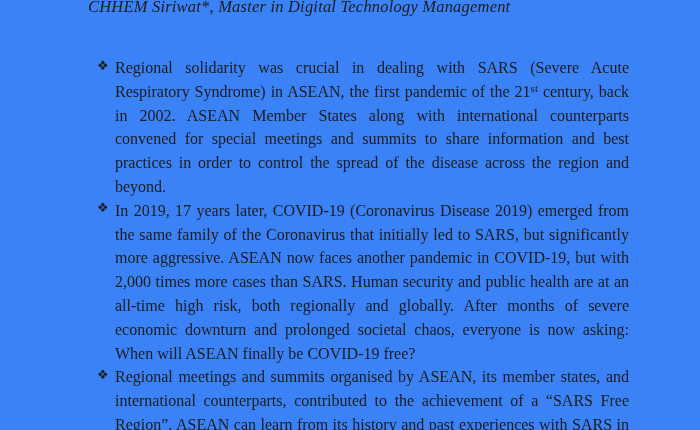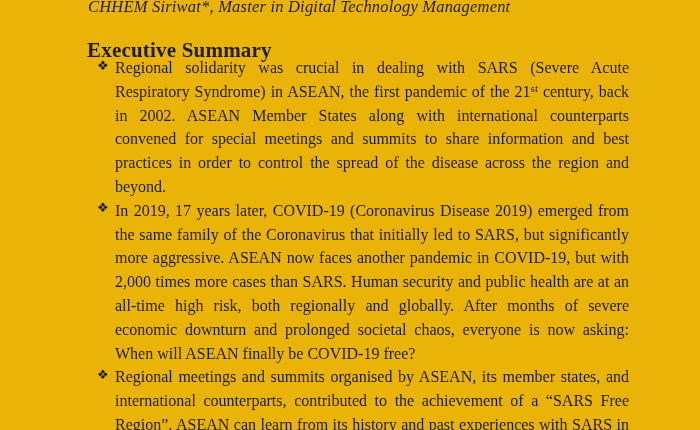--- a/index.html
+++ b/index.html
@@ -11,21 +11,21 @@
     width: 700px;
     height: 430px;
     overflow: hidden;
     position: relative;
     font-family: "Liberation Serif", "DejaVu Serif", serif;
     color: #1c1c1c;
   }
   .doc-page {
     position: absolute;
     inset: 0;
-    background: #eab308;
+    background: #3b82f6;
   }
   .author-line {
     position: absolute;
     left: 88px;
     top: -3px;
     font-style: italic;
     font-size: 16.5px;
     line-height: 19px;
     white-space: nowrap;
     letter-spacing: 0.2px;
@@ -74,21 +74,20 @@
     top: -5px;
   }
 </style>
 </head>
 <body>
 
 <div class="doc-page">
 
   <div class="author-line">CHHEM Siriwat*, Master in Digital Technology Management</div>
 
-  <h1 class="exec-heading">Executive Summary</h1>
 
   <ul class="bullet-list">
 
     <li>
       <span class="bullet-glyph">❖</span><span>Regional solidarity was crucial in dealing with SARS (Severe Acute Respiratory Syndrome) in ASEAN, the first pandemic of the 21</span><sup class="ordinal">st</sup><span> century, back in 2002. ASEAN Member States along with international counterparts convened for special meetings and summits to share information and best practices in order to control the spread of the disease across the region and beyond.</span>
     </li>
 
     <li>
       <span class="bullet-glyph">❖</span><span>In 2019, 17 years later, COVID-19 (Coronavirus Disease 2019) emerged from the same family of the Coronavirus that initially led to SARS, but significantly more aggressive. ASEAN now faces another pandemic in COVID-19, but with 2,000 times more cases than SARS. Human security and public health are at an all-time high risk, both regionally and globally. After months of severe economic downturn and prolonged societal chaos, everyone is now asking: When will ASEAN finally be COVID-19 free?</span>
     </li>

